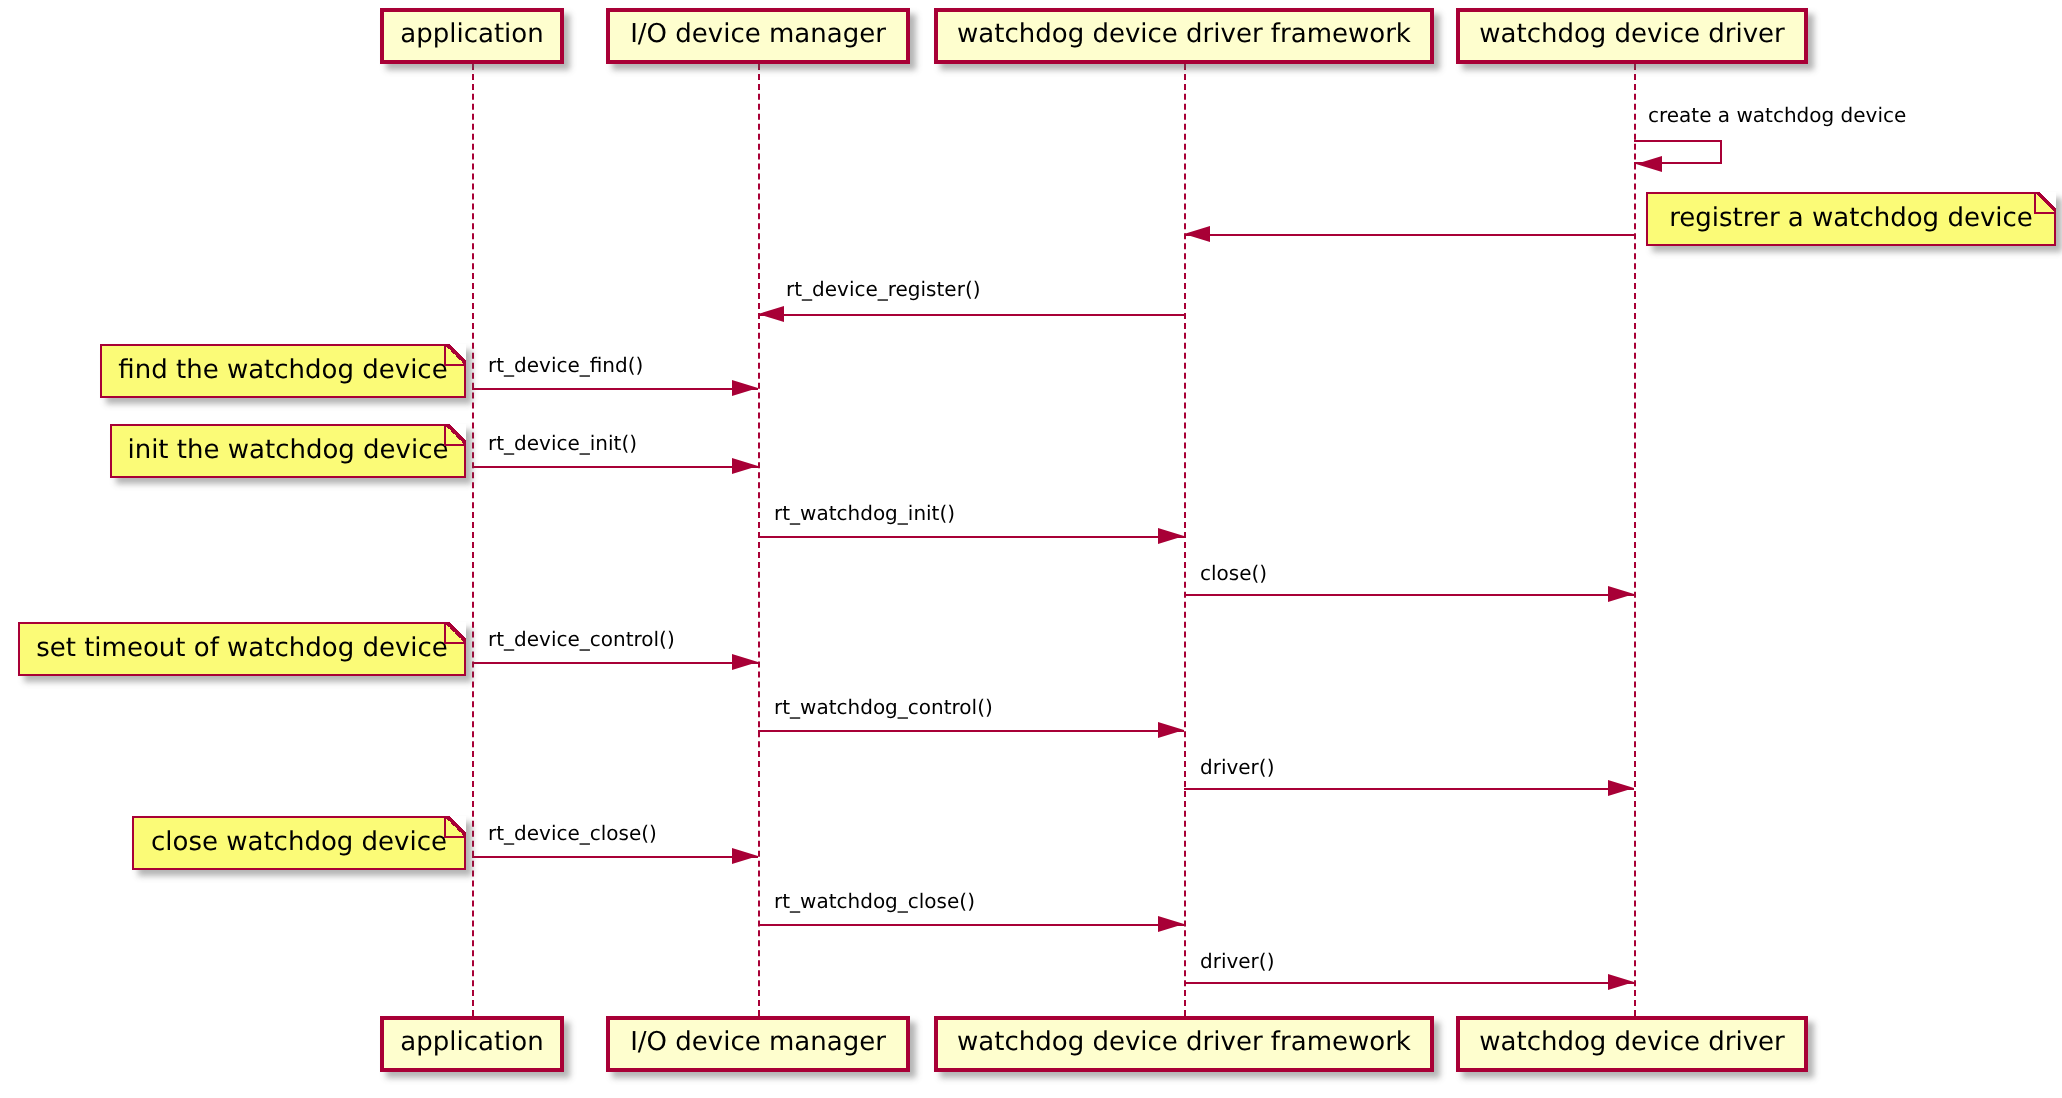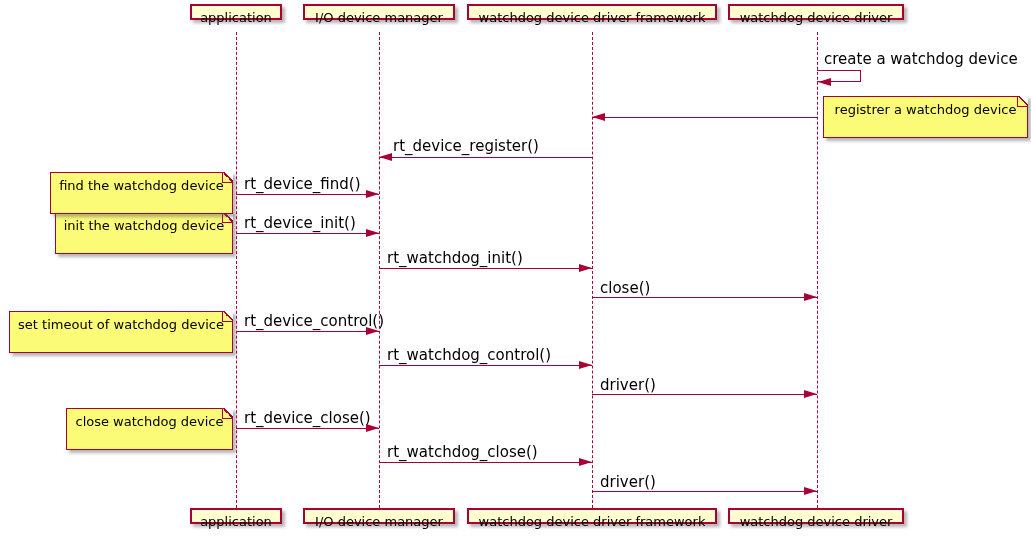--- a/index.html
+++ b/index.html
@@ -3,34 +3,34 @@
 <meta charset="utf-8">
 <style>
   html,body{margin:0;padding:0;background:var(--background,#fff);}
   #stage{
     position:relative;width:1031px;height:549px;background:var(--background,#fff);
     font-family:"DejaVu Sans","Liberation Sans",sans-serif;font-size:13px;color:var(--text,#000);
     overflow:hidden;
   }
   .lifeline{position:absolute;top:32px;height:476px;width:0;border-left:1px dashed var(--lifeline,#A80036);}
   .pbox{
-    position:absolute;height:16px;box-sizing:border-box;
+    position:absolute;height:28px;box-sizing:border-box;
     background:var(--participant-fill,#FEFECE);border:2px solid var(--border,#A80036);
     text-align:center;line-height:23px;font-size:13px;
     box-shadow:3px 3px 3px rgba(90,90,90,.45);
   }
   .row-top{top:4px}
   .row-bottom{top:508px}
-  .msg-label{position:absolute;white-space:nowrap;font-size:15px;line-height:14px;color:var(--text,#000);}
+  .msg-label{position:absolute;white-space:nowrap;font-size:10px;line-height:14px;color:var(--text,#000);}
   .msg-line{position:absolute;height:0;border-top:1px solid var(--arrow,#A80036);}
   .self-loop{position:absolute;box-sizing:border-box;border:1px solid var(--arrow,#A80036);border-left:none;background:transparent;}
   .ah-r{position:absolute;width:0;height:0;border-top:4px solid transparent;border-bottom:4px solid transparent;border-left:13px solid var(--arrow,#A80036);}
   .ah-l{position:absolute;width:0;height:0;border-top:4px solid transparent;border-bottom:4px solid transparent;border-right:13px solid var(--arrow,#A80036);}
   .note{
-    position:absolute;box-sizing:border-box;height:42px;
+    position:absolute;box-sizing:border-box;height:27px;
     background:var(--note-fill,#FBFB77);border:1px solid var(--border,#A80036);
     text-align:center;white-space:nowrap;padding:5px 6px 0 6px;font-size:13px;line-height:15px;
     box-shadow:3px 3px 3px rgba(90,90,90,.45);
   }
   .fold{
     position:absolute;top:-1px;right:-1px;width:11px;height:11px;box-sizing:border-box;
     background:linear-gradient(to top right,var(--note-fill,#FBFB77) 45%,var(--border,#A80036) 45%,var(--border,#A80036) 58%,#ffffff 58%);
     border-left:1px solid var(--border,#A80036);border-bottom:1px solid var(--border,#A80036);
   }
   i{display:block}

